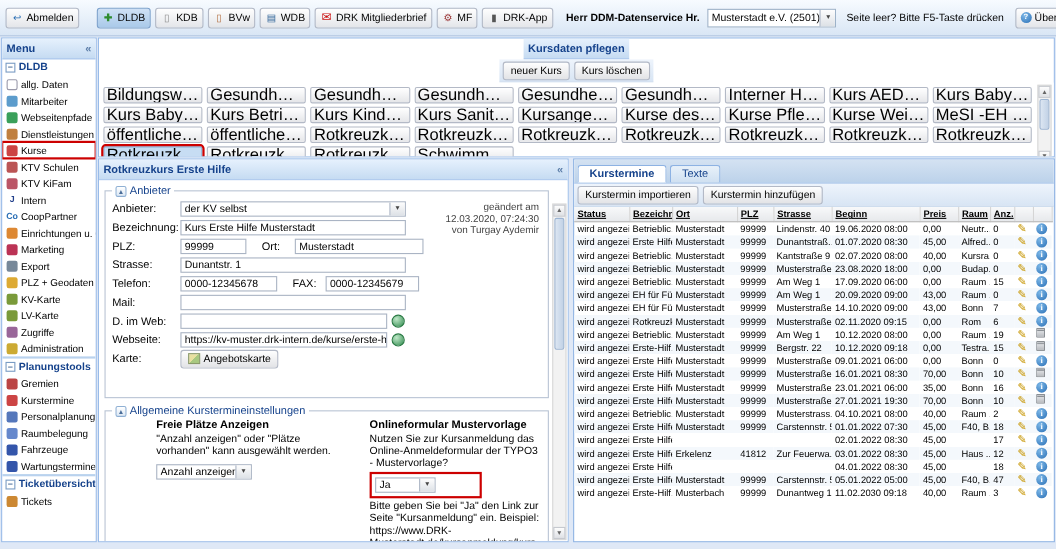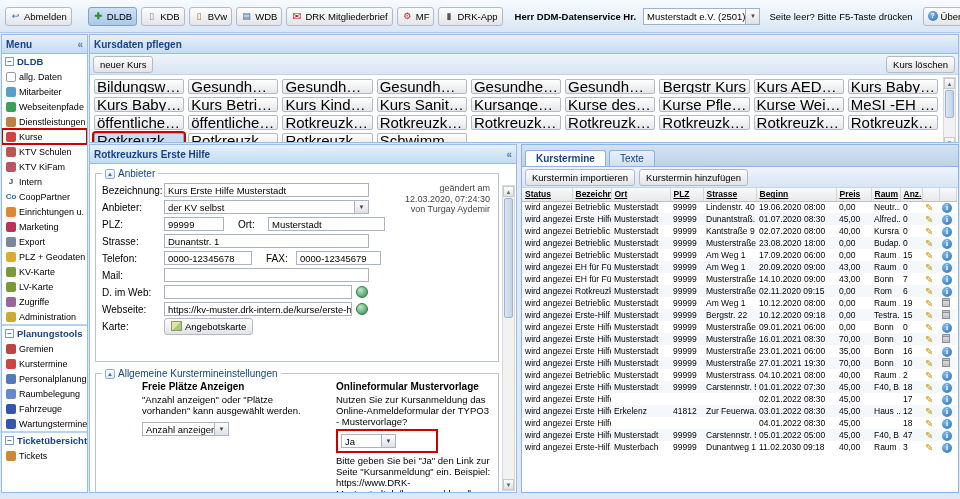--- a/index.html
+++ b/index.html
@@ -51,21 +51,21 @@
   .side-sec{border-top:2px solid #b9d2ee;}
   .side-sec:first-child{border-top:none;}
   .mbox{display:inline-flex;width:9px;height:9px;border:1px solid #7a9cc4;background:#fff;color:#4a6d99;
     font-size:8px;line-height:7px;align-items:center;justify-content:center;flex:0 0 auto;}
   .side-item{display:flex;align-items:center;gap:3px;padding:1px 1px 1px 4px;font-size:9px;height:15px;
     white-space:nowrap;overflow:hidden;cursor:pointer;}
   .si{width:10px;height:10px;border-radius:2px;flex:0 0 auto;display:inline-flex;align-items:center;
     justify-content:center;font-size:8px;font-weight:bold;}
   .side-item.annotated{outline:2px solid #cc0000;outline-offset:-1px;}
   
-  #main-top{left:89px;top:34px;width:870px;height:109px;display:flex;flex-direction:column;}
+  #main-top{left:89px;top:34px;width:870px;height:109px;display:flex;flex-direction:column;align-items:center;}
   .mt-tb .right{margin-left:auto;}
   .course-grid{position:relative;flex:1;padding:4px 20px 3px 4px;display:grid;
     grid-template-columns:repeat(9,1fr);gap:3px 4px;align-content:start;background:#fff;}
   .course-btn{font-size:15px;text-align:center;padding:1px 2px;border:1px solid #b3b9c6;border-radius:2px;
     background:linear-gradient(#ffffff,#e5e6e9);overflow:hidden;white-space:nowrap;text-overflow:ellipsis;
     line-height:11px;height:15px;cursor:pointer;}
   .course-btn.sel{background:#c7ddf3;border-color:#85aed6;outline:2px solid #cc0000;outline-offset:0;}
   #grid-scroll{right:2px;top:2px;bottom:2px;}
   
   #detail{left:89px;top:144px;width:428px;height:349px;display:flex;flex-direction:column;}
@@ -297,21 +297,21 @@
     <span class="btn">neuer Kurs</span>
     <span class="btn right">Kurs löschen</span>
   </div>
   <div class="course-grid" id="course-grid">
     <div class="course-btn" title="Bildungswerk-Kurs">Bildungswerk-Kurs</div>
       <div class="course-btn" title="Gesundheitskurs Gedä...">Gesundheitskurs Gedä...</div>
       <div class="course-btn" title="Gesundheitskurs Gym...">Gesundheitskurs Gym...</div>
       <div class="course-btn" title="Gesundheitskurs Tanzen">Gesundheitskurs Tanzen</div>
       <div class="course-btn" title="Gesundheitskurs Wass...">Gesundheitskurs Wass...</div>
       <div class="course-btn" title="Gesundheitskurs Yoga">Gesundheitskurs Yoga</div>
-      <div class="course-btn" title="Interner Kurs">Bergstr Kurs</div>
+      <div class="course-btn" title="Interner Kurs">Interner Hilfe</div>
       <div class="course-btn" title="Kurs AED-Frühdefibrill...">Kurs AED-Frühdefibrill...</div>
       <div class="course-btn" title="Kurs Babyschwimmen">Kurs Babyschwimmen</div>
       <div class="course-btn" title="Kurs Babysitterausbild...">Kurs Babysitterausbild...</div>
       <div class="course-btn" title="Kurs Betriebssanitäter">Kurs Betriebssanitäter</div>
       <div class="course-btn" title="Kurs Kinder und Familie">Kurs Kinder und Familie</div>
       <div class="course-btn" title="Kurs Sanitätsausbildung">Kurs Sanitätsausbildung</div>
       <div class="course-btn" title="Kursangebote">Kursangebote</div>
       <div class="course-btn" title="Kurse des Landesverb...">Kurse des Landesverb...</div>
       <div class="course-btn" title="Kurse Pflegeausbildung">Kurse Pflegeausbildung</div>
       <div class="course-btn" title="Kurse Weiterbildung, b...">Kurse Weiterbildung, b...</div>
@@ -353,29 +353,29 @@
       <legend>
           <span class="tool-box">▴</span>
         <span>Anbieter</span>
         </legend>
       <div class="modified">
         <div>geändert am</div>
         <div>12.03.2020, 07:24:30</div>
         <div>von Turgay Aydemir</div>
       </div>
       <div class="frow">
-        <span class="flabel">Bezeichnung:</span>
-        <span class="inp" style="width:205px;">Kurs Erste Hilfe Musterstadt</span>
-      </div>
-      <div class="frow">
         <span class="flabel">Anbieter:</span>
         <span class="inp sel-box" style="width:205px;">
           <span class="sel-txt">der KV selbst</span>
             <span class="sel-arr">▼</span>
           </span>
+      </div>
+      <div class="frow">
+        <span class="flabel">Bezeichnung:</span>
+        <span class="inp" style="width:205px;">Kurs Erste Hilfe Musterstadt</span>
       </div>
       <div class="frow">
         <span class="flabel">PLZ:</span>
         <span class="inp" style="width:60px;">99999</span>
         <span class="flabel sm">Ort:</span>
         <span class="inp" style="width:117px;">Musterstadt</span>
       </div>
       <div class="frow">
         <span class="flabel">Strasse:</span>
         <span class="inp" style="width:205px;">Dunantstr. 1</span>

